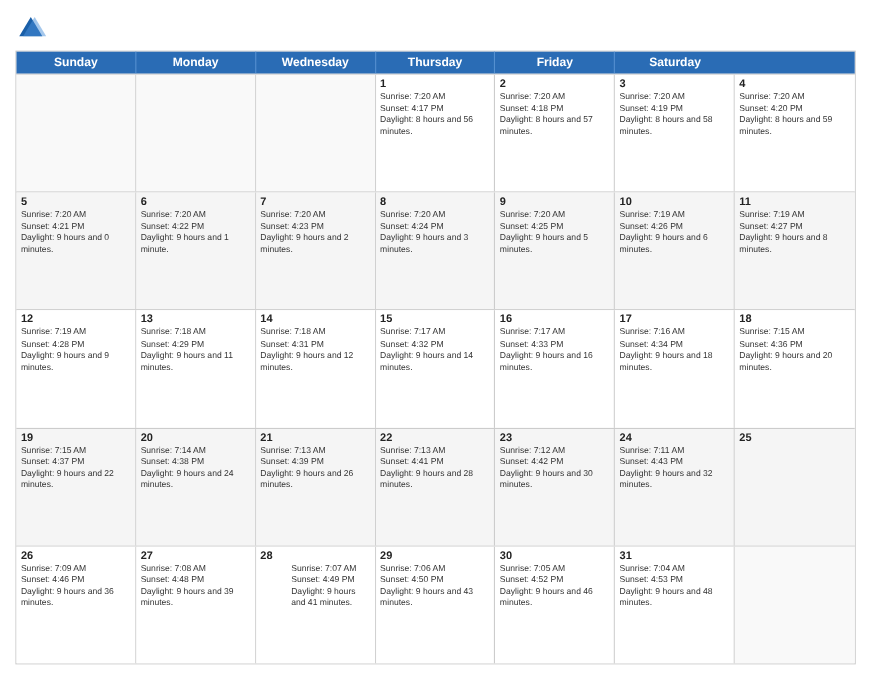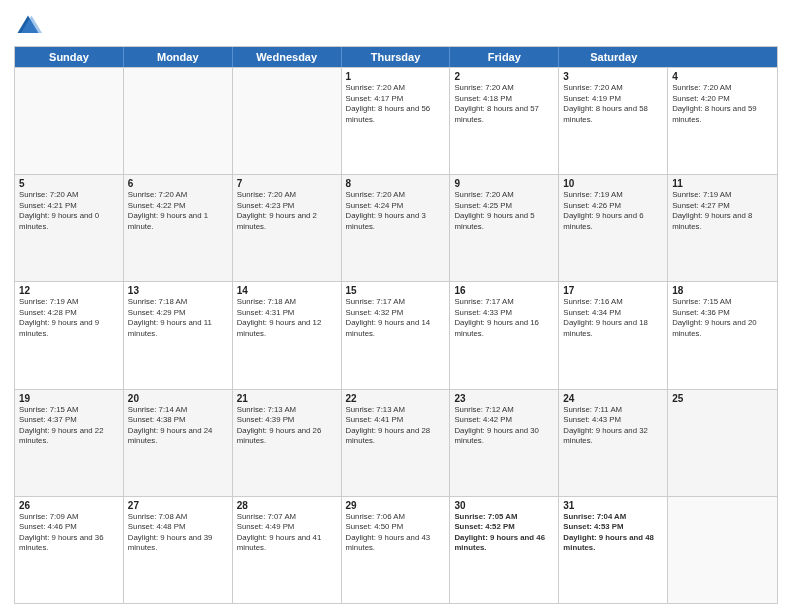--- a/index.html
+++ b/index.html
@@ -312,39 +312,39 @@
 Daylight: 9 hours and 36 minutes.</div>
           </div>
           <div class="cal-cell">
             <div class="day-num">27</div>
             <div class="cell-text" style="white-space: pre-line;">Sunrise: 7:08 AM
 Sunset: 4:48 PM
 Daylight: 9 hours and 39 minutes.</div>
           </div>
           <div class="cal-cell">
             <div class="day-num">28</div>
-            <div class="cell-text" style="white-space: pre-line;">Sunrise: 7:07 AM
+            <div class="cell-text" style="white-space: pre-line; margin-left: 28px;">Sunrise: 7:07 AM
 Sunset: 4:49 PM
 Daylight: 9 hours and 41 minutes.</div>
           </div>
           <div class="cal-cell">
             <div class="day-num">29</div>
             <div class="cell-text" style="white-space: pre-line;">Sunrise: 7:06 AM
 Sunset: 4:50 PM
 Daylight: 9 hours and 43 minutes.</div>
           </div>
           <div class="cal-cell">
             <div class="day-num">30</div>
-            <div class="cell-text" style="white-space: pre-line; font-weight: bold;">Sunrise: 7:05 AM
+            <div class="cell-text" style="white-space: pre-line;">Sunrise: 7:05 AM
 Sunset: 4:52 PM
 Daylight: 9 hours and 46 minutes.</div>
           </div>
           <div class="cal-cell">
             <div class="day-num">31</div>
-            <div class="cell-text" style="white-space: pre-line; font-weight: bold;">Sunrise: 7:04 AM
+            <div class="cell-text" style="white-space: pre-line;">Sunrise: 7:04 AM
 Sunset: 4:53 PM
 Daylight: 9 hours and 48 minutes.</div>
           </div>
           <div class="cal-cell empty"></div>
         </div>
       </div>
   </div>
 </div>
 
 </body></html>

